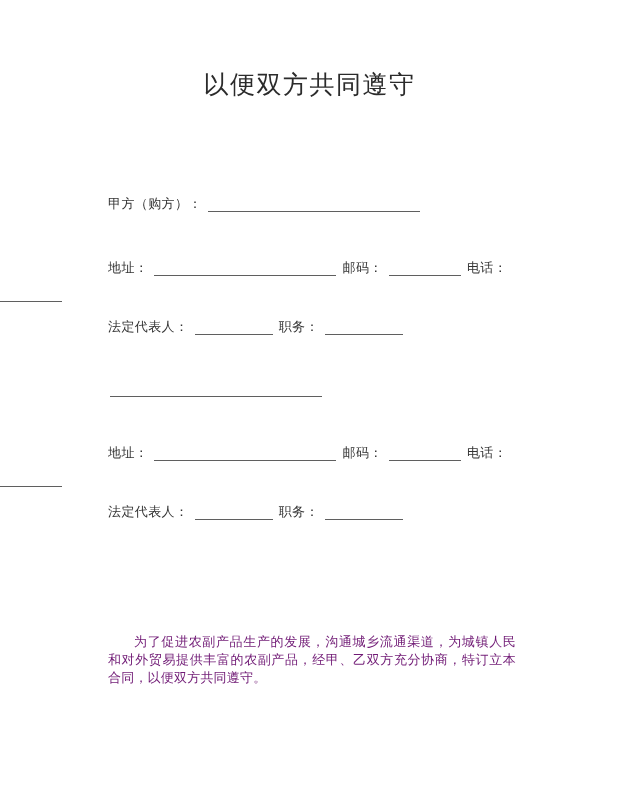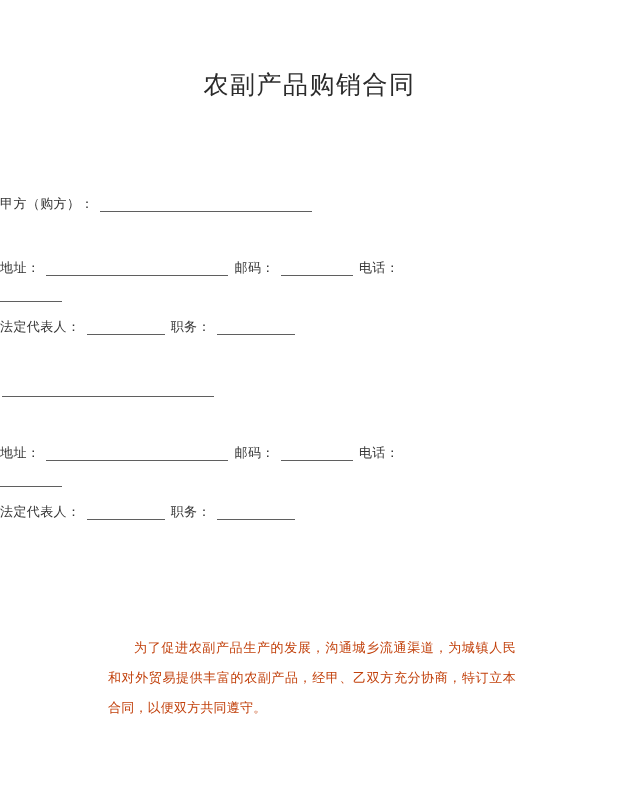--- a/index.html
+++ b/index.html
@@ -43,20 +43,21 @@
   .form-block {
     position: absolute;
     top: 186px;
     left: 0;
     width: 619px;
   }
 
   .field-row {
     position: relative;
     height: 33px;
+    padding-left: 108px;
     font-size: 13px;
     line-height: 33px;
     color: #333333;
     white-space: nowrap;
   }
   .field-row.gap-a { margin-bottom: 31px; }
   .field-row.gap-c { margin-bottom: 29px; }
 
   .field-label {
     display: inline-block;
@@ -91,34 +92,34 @@
     margin-left: 0;
   }
 
   
   .body-para {
     position: absolute;
     top: 633px;
     left: 108px;
     width: 408px;
     font-size: 13px;
-    line-height: 30px;
-    color: #c2410c;
+    line-height: 18px;
+    color: #701a75;
     text-align: justify;
     text-justify: inter-ideograph;
     text-indent: 26px;
     letter-spacing: 0.2px;
   }
 </style>
 </head>
 <body>
 
 <div class="page">
 
-  <div class="doc-title">农副产品购销合同</div>
+  <div class="doc-title">以便双方共同遵守</div>
 
   <div class="form-block">
 
     <div class="field-row gap-a">
       <span class="field-label">甲方（购方）：</span>
       <span class="blank w-party"></span>
     </div>
 
     <div class="field-row">
       <span class="field-label">地址：</span>

